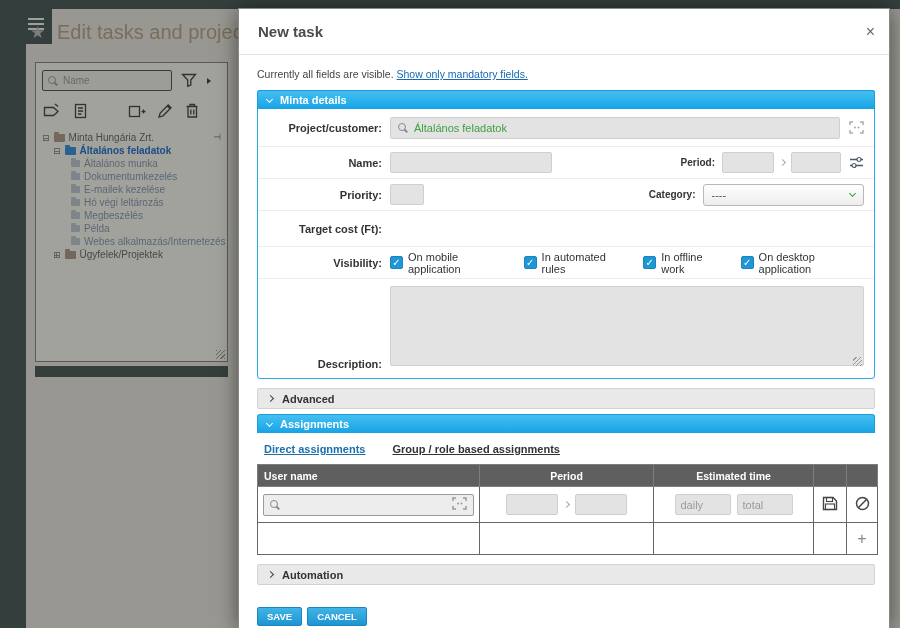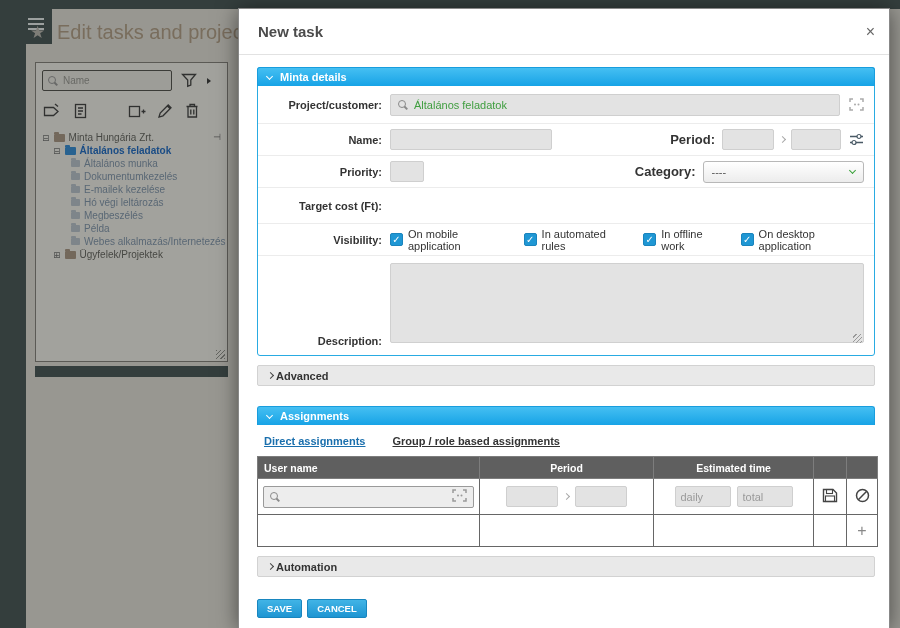--- a/index.html
+++ b/index.html
@@ -80,21 +80,21 @@
     border-radius:3px 3px 0 0; color:#fff; font-size:11px; font-weight:bold;
   }
   .section-box { border:1px solid #29abe2; border-radius:3px; margin-bottom:9px; background:#fff; }
   .section-box .sec-header-blue { margin:-1px -1px 0 -1px; }
 
   .frow { display:flex; align-items:center; padding:0 10px 0 0; border-bottom:1px solid #ececec; }
   .frow:last-child { border-bottom:none; }
   .flabel { width:132px; text-align:right; padding-right:8px; font-size:11px; font-weight:600; color:#333; flex:0 0 auto; }
   .fctrls { flex:1; display:flex; align-items:center; min-width:0; }
   .rcol { margin-left:auto; width:312px; display:flex; align-items:center; flex:0 0 auto; }
-  .rlabel { flex:1; text-align:right; padding-right:7px; font-size:13px; font-weight:600; color:#333; }
+  .rlabel { flex:1; text-align:right; padding-right:7px; font-size:10px; font-weight:600; color:#333; }
 
   .ginput { background:#e3e3e3; border:1px solid #cfcfcf; border-radius:2px; height:21px; font-size:11px; color:#333; padding:0 5px; font-family:inherit; outline:none; }
   .ginput::placeholder { color:#9a9a9a; }
 
   .r-h36 { height:38px; } .r-h32 { height:32px; } .r-h36b { height:36px; }
 
   .project-field { flex:1; height:22px; background:#e3e3e3; border:1px solid #cfcfcf; border-radius:2px;
     display:flex; align-items:center; gap:6px; padding:0 7px; }
   .project-value { font-size:11px; color:#3f9e3f; }
   .pick-icon { display:inline-flex; margin-left:9px; }
@@ -114,21 +114,21 @@
   .cb-label { font-size:11px; color:#333; }
 
   .desc-row { align-items:flex-end; padding-top:7px; padding-bottom:8px; }
   .desc-row .flabel { padding-top:2px; }
   .ta-wrap { position:relative; flex:1; }
   .ta-wrap textarea { width:100%; height:80px; background:#e3e3e3; border:1px solid #d0d0d0; border-radius:2px; resize:none; outline:none; font-family:inherit; font-size:11px; padding:4px; }
   .ta-grip { position:absolute; right:2px; bottom:4px; width:9px; height:9px;
     background:repeating-linear-gradient(135deg,transparent 0 2px,#999 2px 3px); }
 
   .bar-collapsed { height:21px; background:#e9e9e9; border:1px solid #d2d2d2; border-radius:2px;
-    display:flex; align-items:center; gap:3px; padding:0 10px; font-size:11px; font-weight:bold; color:#333; margin-bottom:20px; cursor:pointer; }
+    display:flex; align-items:center; gap:9px; padding:0 10px; font-size:11px; font-weight:bold; color:#333; margin-bottom:5px; cursor:pointer; }
   .bar-collapsed .chev { color:#444; }
 
   .assign-wrap { margin-bottom:9px; }
   .tabs { display:flex; gap:27px; padding:10px 7px 9px; }
   .tab { font-size:11px; font-weight:bold; text-decoration:underline; cursor:pointer; color:#333; }
   .tab.active { color:#1a6fad; }
 
   table.assign { width:100%; border-collapse:collapse; font-size:10.5px; table-layout:fixed; }
   table.assign th { background:#5f5f5f; color:#fff; font-weight:bold; border:1px solid #7d7d7d; height:22px; padding:0 6px; }
   table.assign td { border:1px solid #666; padding:2px 5px; vertical-align:middle; }
@@ -257,20 +257,24 @@
 
 <div class="overlay"></div>
 
 <div class="modal">
   <div class="modal-header">
     <span class="modal-title">New task</span>
     <span class="close-btn">×</span>
   </div>
 
   <div class="modal-body">
+    <div class="note">
+      <span>Currently all fields are visible.</span>
+      <a>Show only mandatory fields.</a>
+    </div>
 
     <div class="section-box">
       <div class="sec-header-blue">
         <span class="chev down"></span>
         <span>Minta details</span>
       </div>
 
       <div class="frow r-h36">
         <div class="flabel">Project/customer:</div>
         <div class="fctrls">

